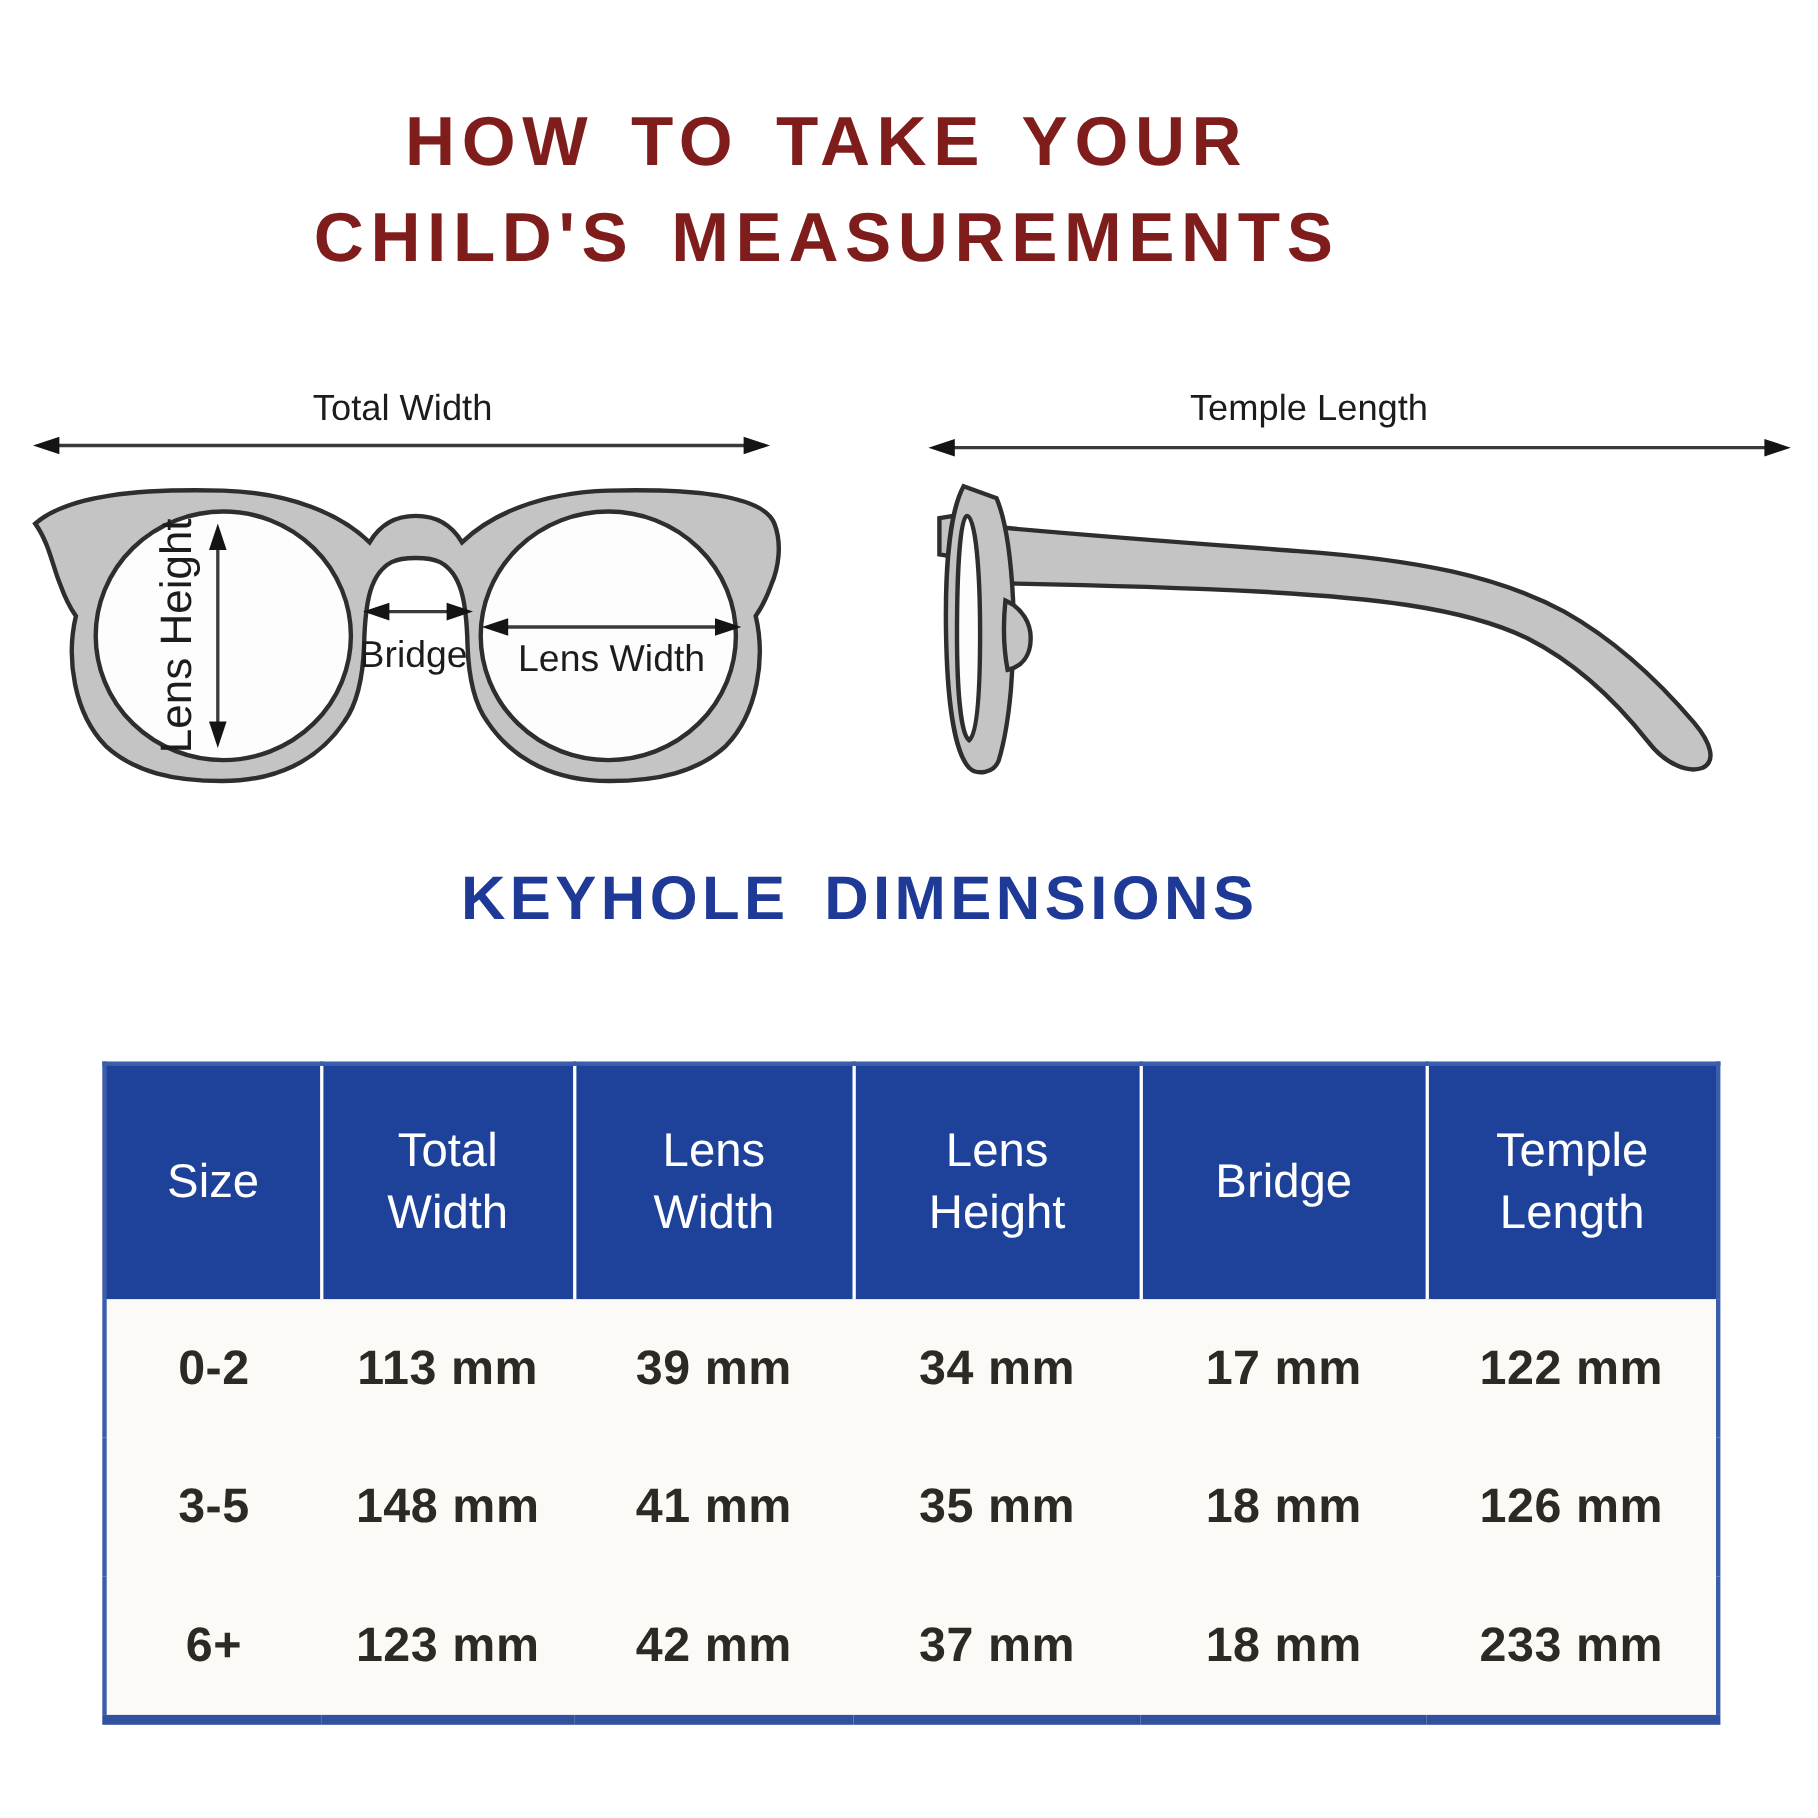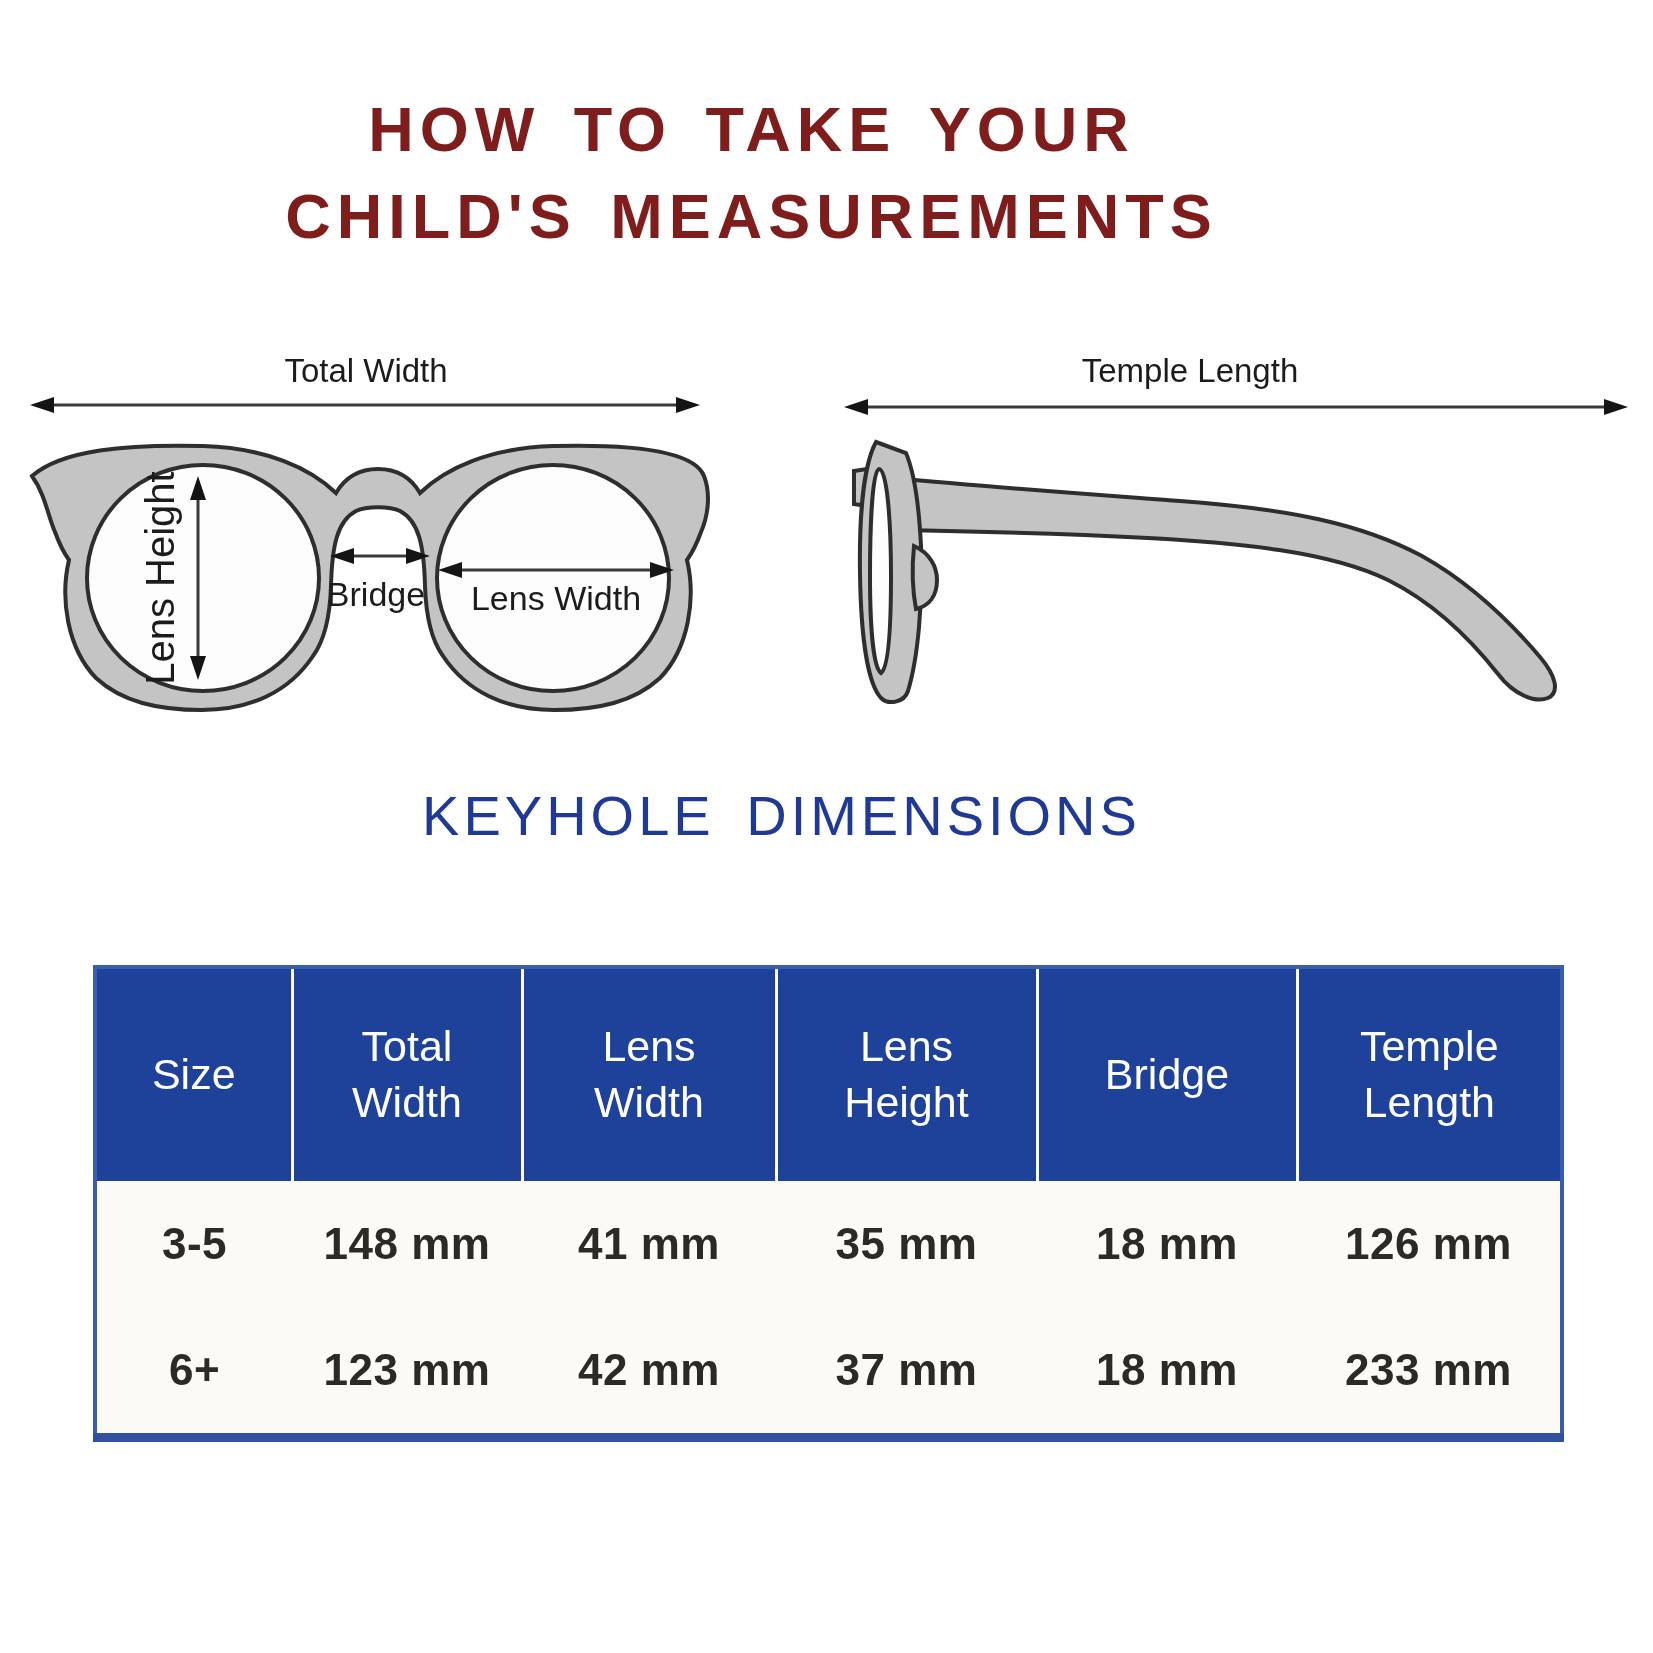--- a/index.html
+++ b/index.html
@@ -8,21 +8,21 @@
     background:#ffffff;font-family:"Liberation Sans",sans-serif;
   }
   .page-title{
     position:absolute;top:86px;left:0;right:150px;
     text-align:center;color:#7f1d1d;font-weight:bold;
     font-size:63px;line-height:87px;letter-spacing:6px;word-spacing:10px;
   }
   .page-title span{display:block;}
   .section-title{
     position:absolute;top:783px;left:0;right:90px;
-    text-align:center;color:#1e3a96;font-weight:normal;
+    text-align:center;color:#1e3a96;font-weight:bold;
     font-size:56px;letter-spacing:4px;word-spacing:12px;
   }
   .diagram-svg{position:absolute;top:330px;left:0;width:1653px;height:430px;}
   .frame{fill:#c4c4c4;stroke:#2e2e2e;stroke-width:4;}
   .lens-open{fill:#fdfdfd;stroke:#2e2e2e;stroke-width:4;}
   .dim-line{stroke:#3a3a3a;stroke-width:3;}
   .dim-head{fill:#141414;stroke:none;}
   .dim-label{fill:#1c1c1c;font-family:"Liberation Sans",sans-serif;}
   .table-wrap{position:absolute;left:93px;top:965px;width:1467px;border-radius:18px;}
   table.dims{
@@ -166,20 +166,28 @@
           <th>Size</th>
           <th>Total Width</th>
           <th>Lens Width</th>
           <th>Lens Height</th>
           <th>Bridge</th>
           <th>Temple Length</th>
         </tr>
       </thead>
       <tbody>
         <tr>
+          <td>0-2</td>
+          <td>113 mm</td>
+          <td>39 mm</td>
+          <td>34 mm</td>
+          <td>17 mm</td>
+          <td>122 mm</td>
+        </tr>
+        <tr>
           <td>3-5</td>
           <td>148 mm</td>
           <td>41 mm</td>
           <td>35 mm</td>
           <td>18 mm</td>
           <td>126 mm</td>
         </tr>
         <tr>
           <td>6+</td>
           <td>123 mm</td>

